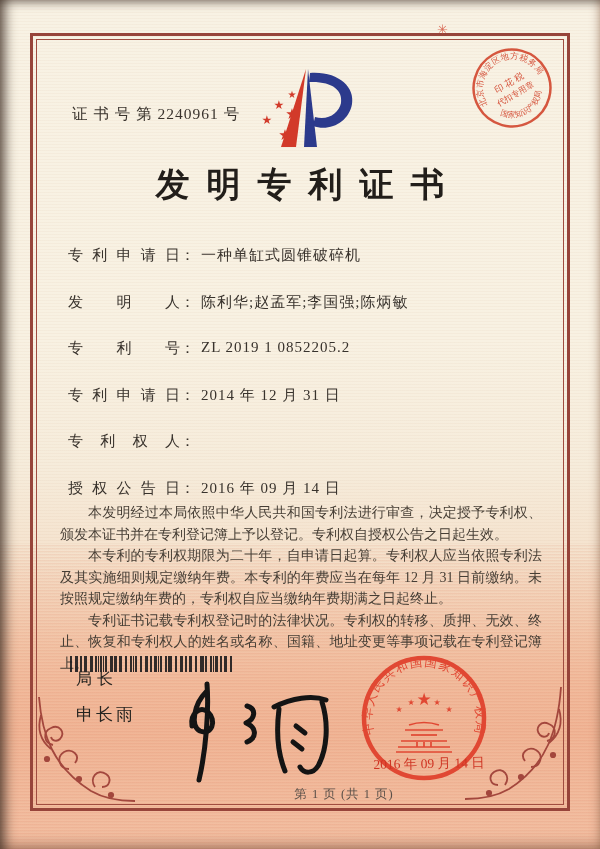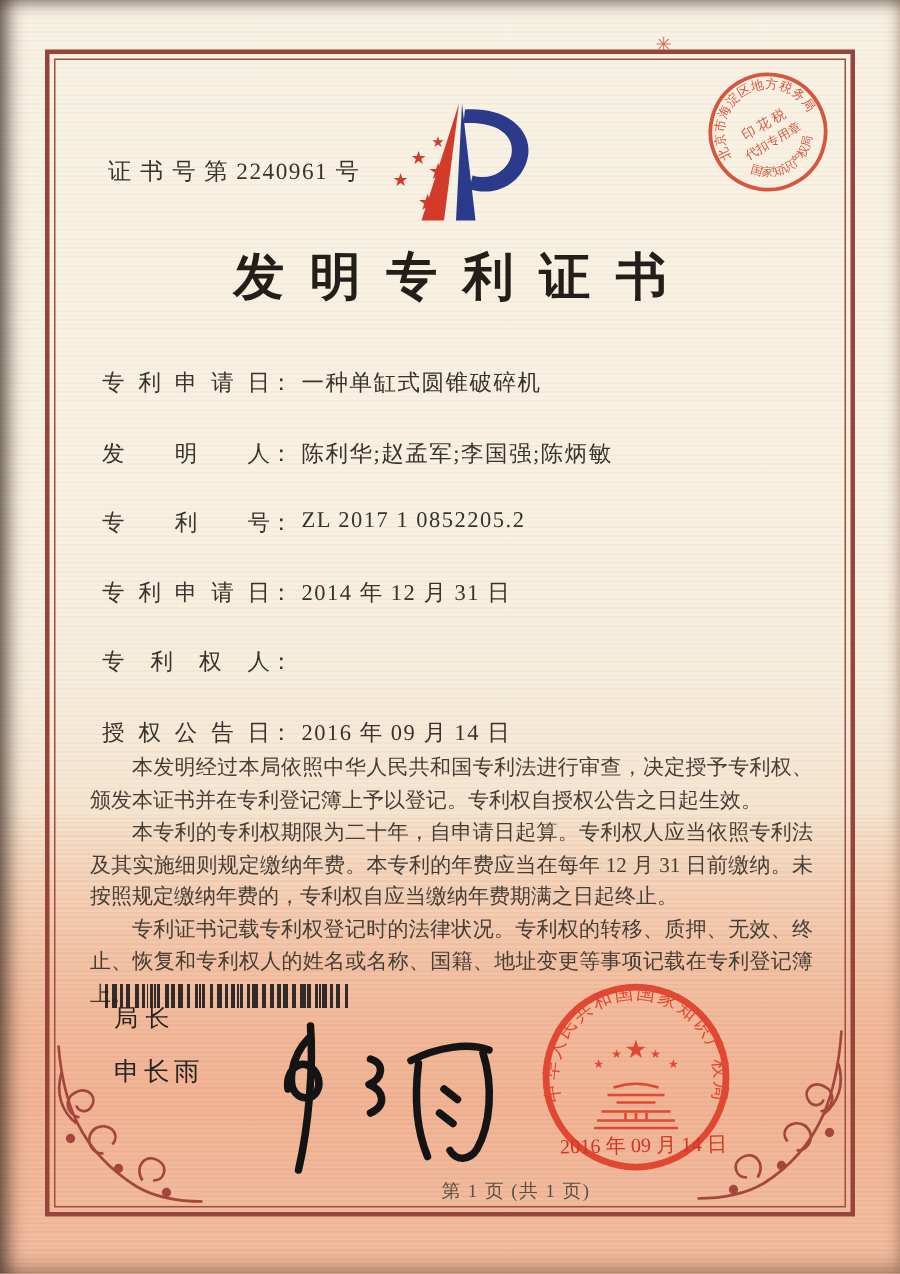--- a/index.html
+++ b/index.html
@@ -90,21 +90,21 @@
         <span class="val">一种单缸式圆锥破碎机</span>
     </div>
     <div class="frow">
       <span class="lbl">发明人</span>
         <span class="col">：</span>
         <span class="val">陈利华;赵孟军;李国强;陈炳敏</span>
     </div>
     <div class="frow">
       <span class="lbl">专利号</span>
         <span class="col">：</span>
-        <span class="val">ZL 2017 1 0852205.2</span>
+        <span class="val">ZL 2019 1 0852205.2</span>
     </div>
     <div class="frow">
       <span class="lbl">专利申请日</span>
         <span class="col">：</span>
         <span class="val">2014 年 12 月 31 日</span>
     </div>
     <div class="frow">
       <span class="lbl">专利权人</span>
         <span class="col">：</span>
     </div>

